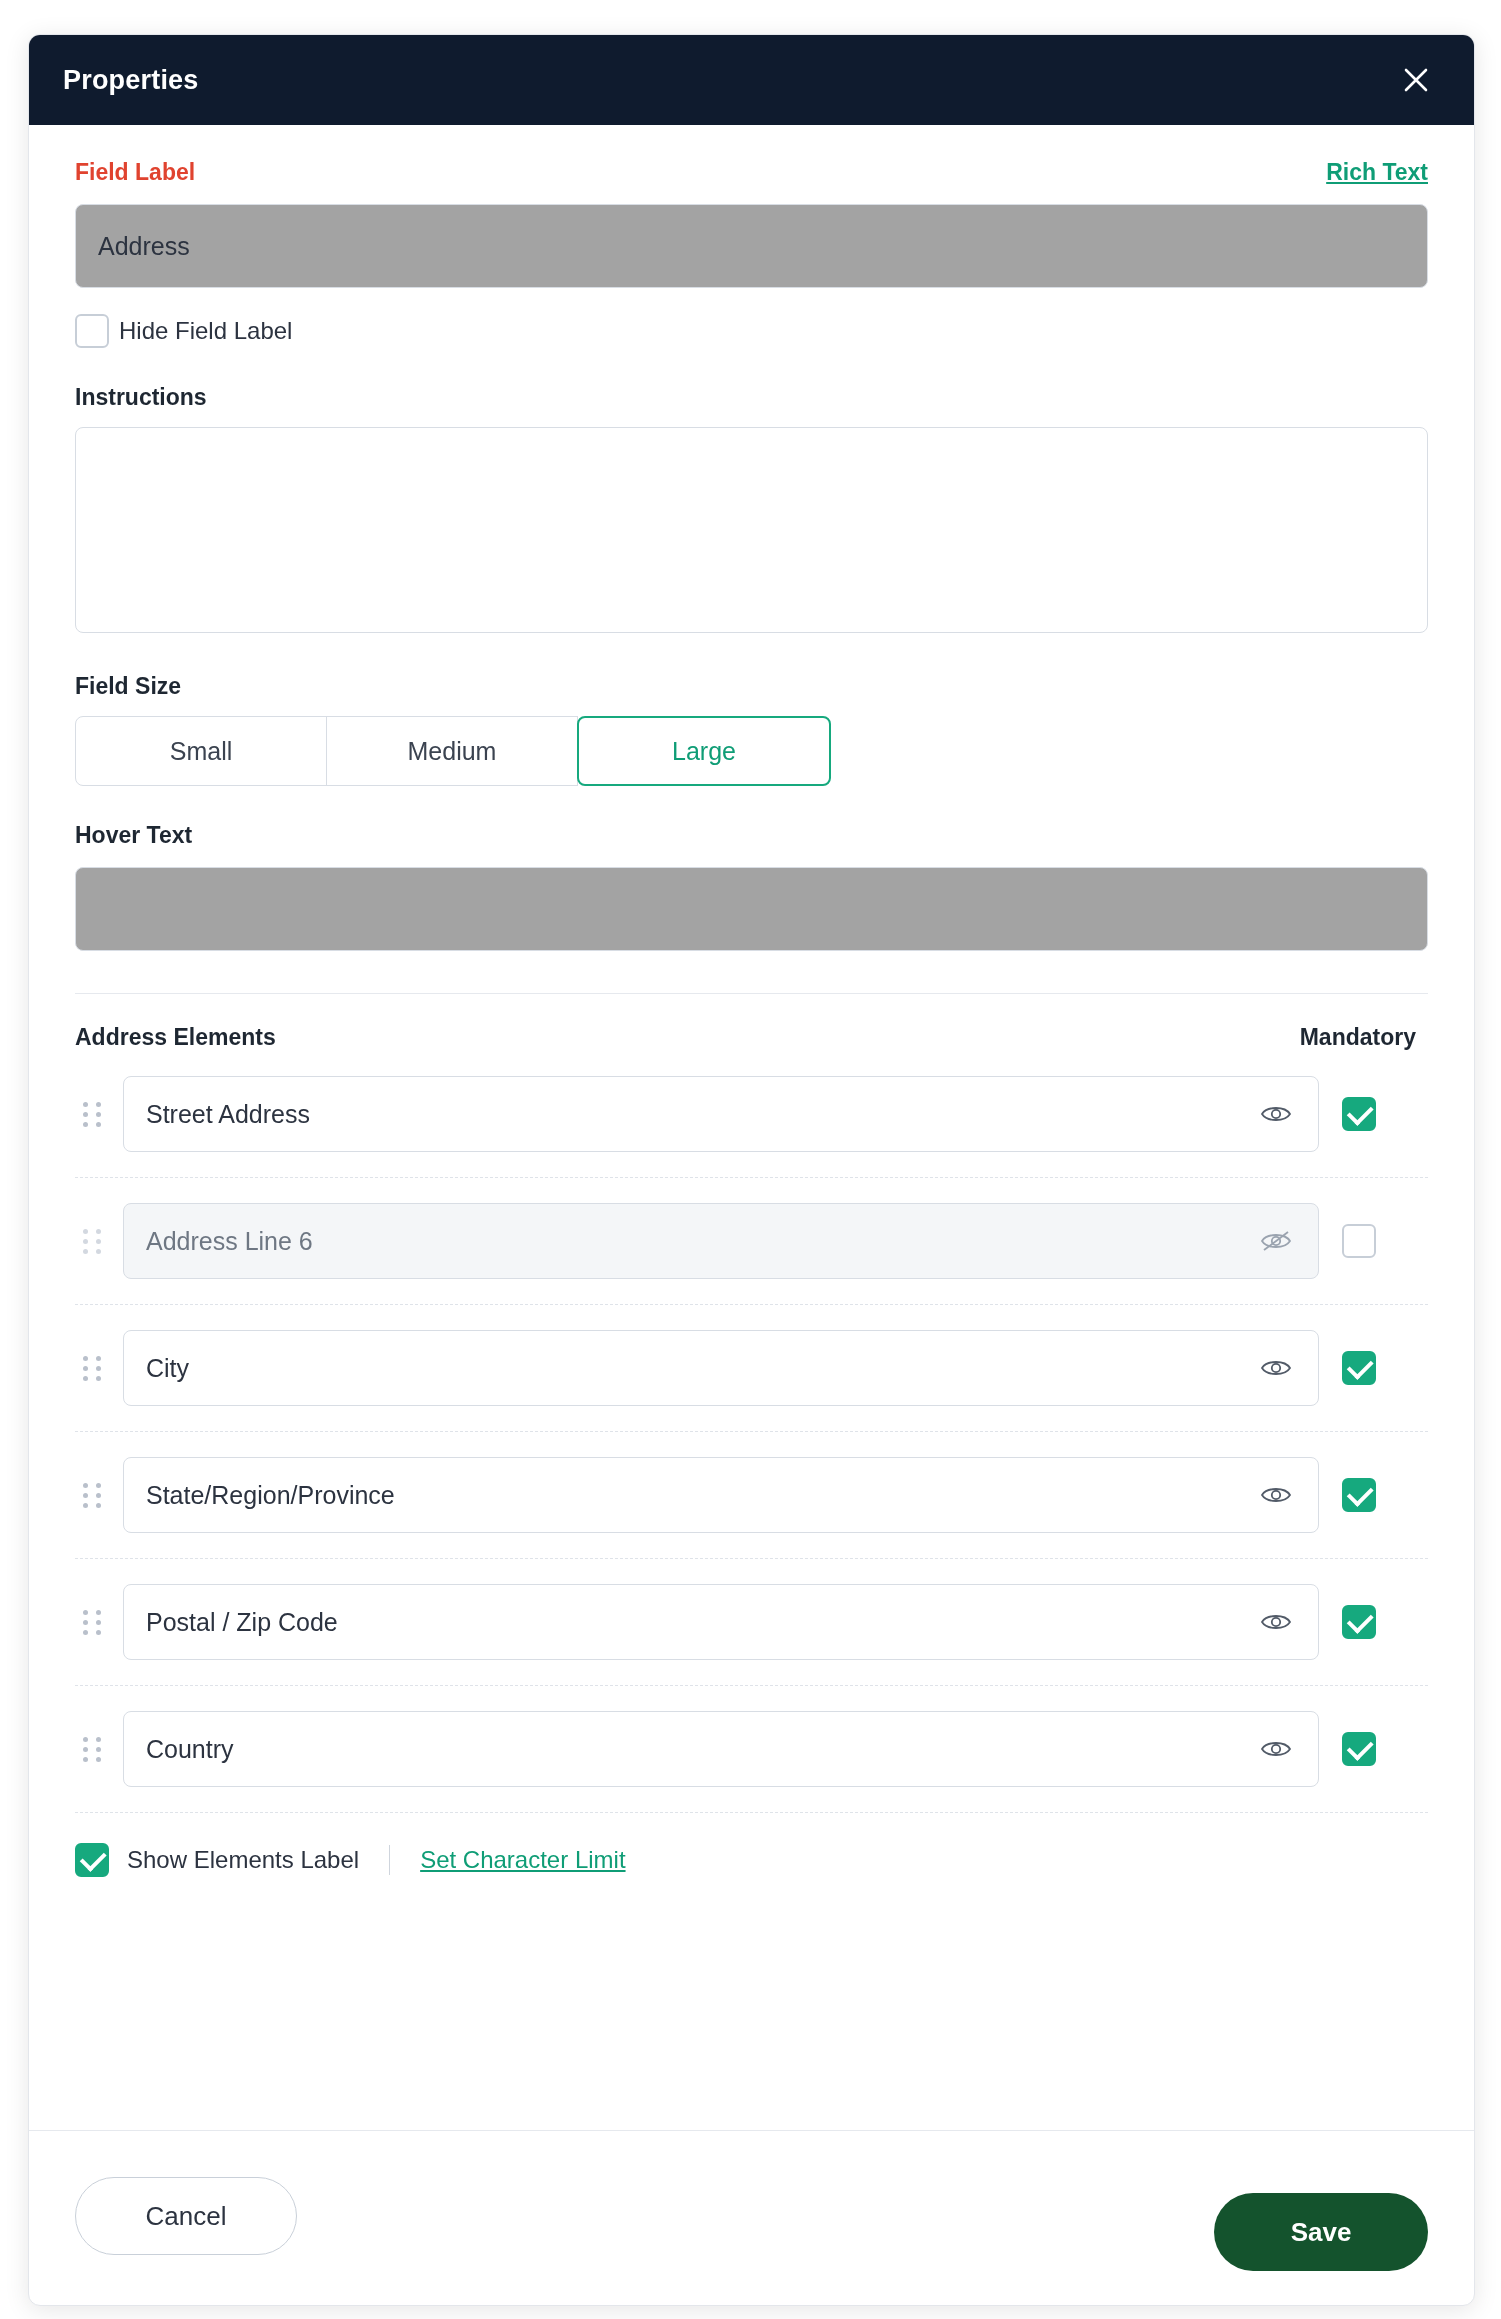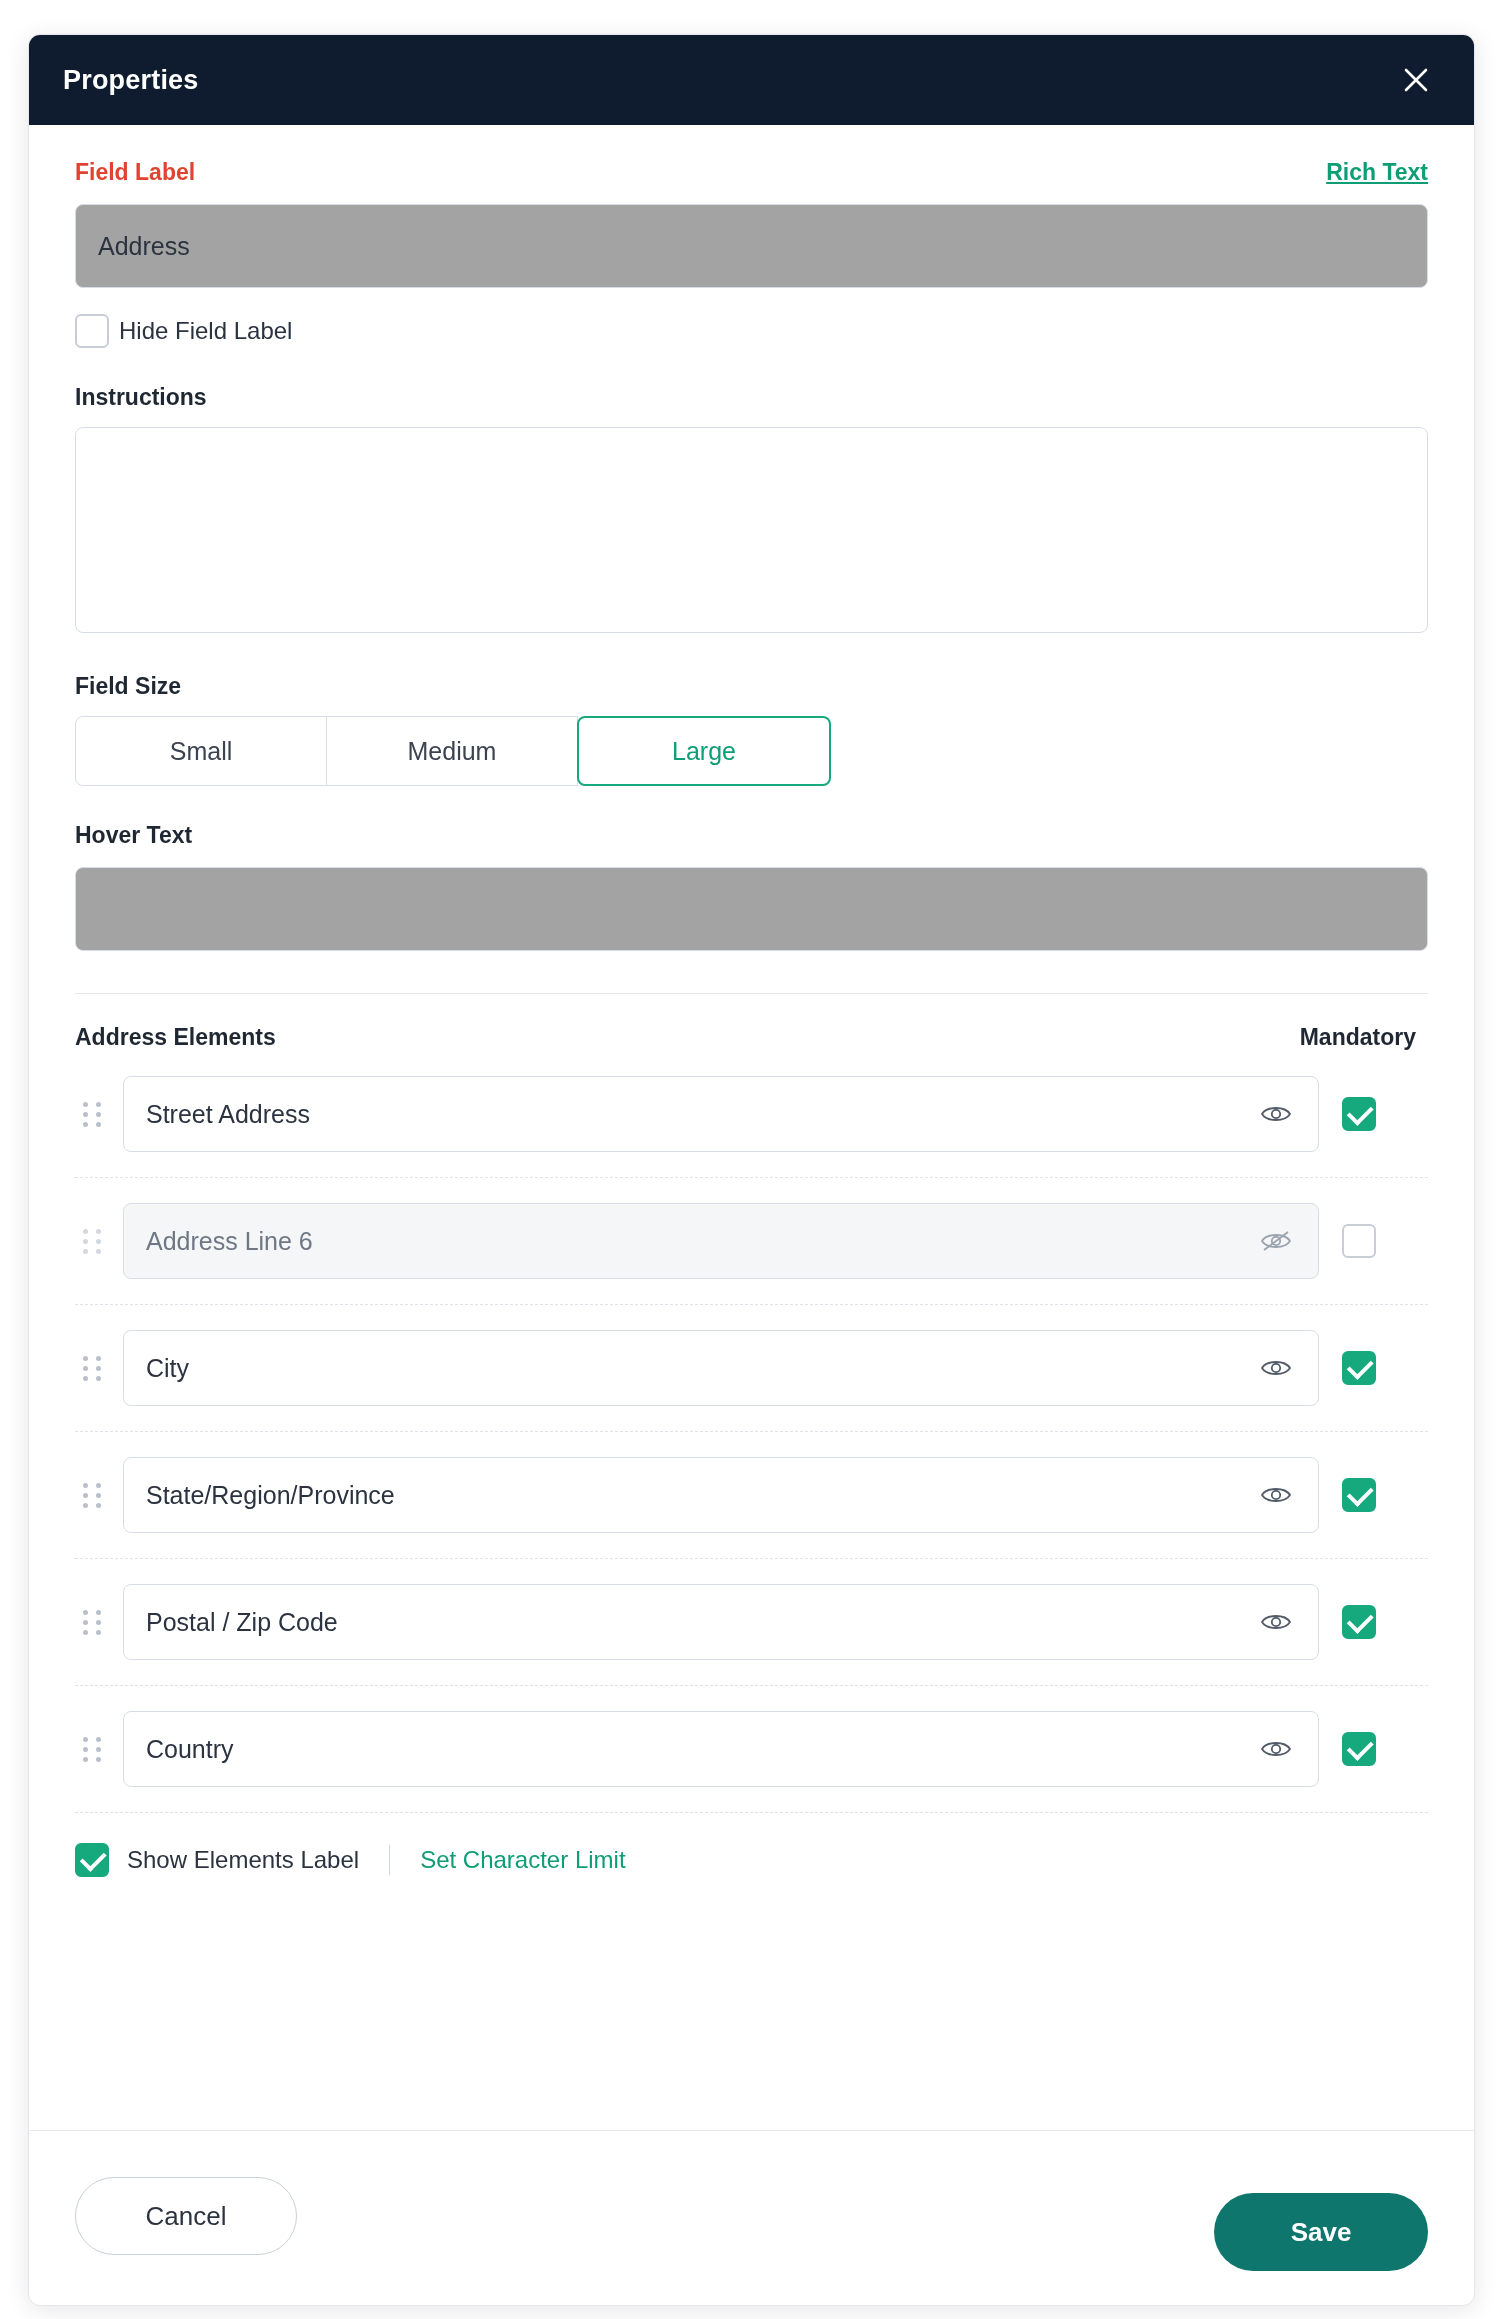--- a/index.html
+++ b/index.html
@@ -282,20 +282,21 @@
   }
   .vsep {
     width: 1px;
     height: 30px;
     background: #cfd5dd;
     margin: 0 12px;
   }
   .link-green {
     color: #0f9d76;
     font-size: 24px;
+    text-decoration: underline;
     cursor: pointer;
   }
 
   
   .footer {
     border-top: 1px solid #e6e9ee;
     margin-top: 34px;
     padding: 30px 46px 34px 46px;
     display: flex;
     justify-content: space-between;
@@ -312,21 +313,21 @@
     font-size: 26px;
     color: #2c3340;
     cursor: pointer;
     font-family: "Liberation Sans", sans-serif;
   }
   .btn-save {
     width: 214px;
     height: 78px;
     border-radius: 40px;
     border: none;
-    background: #0f766e;
+    background: #14532d;
     color: #ffffff;
     font-size: 26px;
     font-weight: bold;
     cursor: pointer;
     font-family: "Liberation Sans", sans-serif;
     margin-top: 32px;
   }
 </style>
 </head>
 <body>

